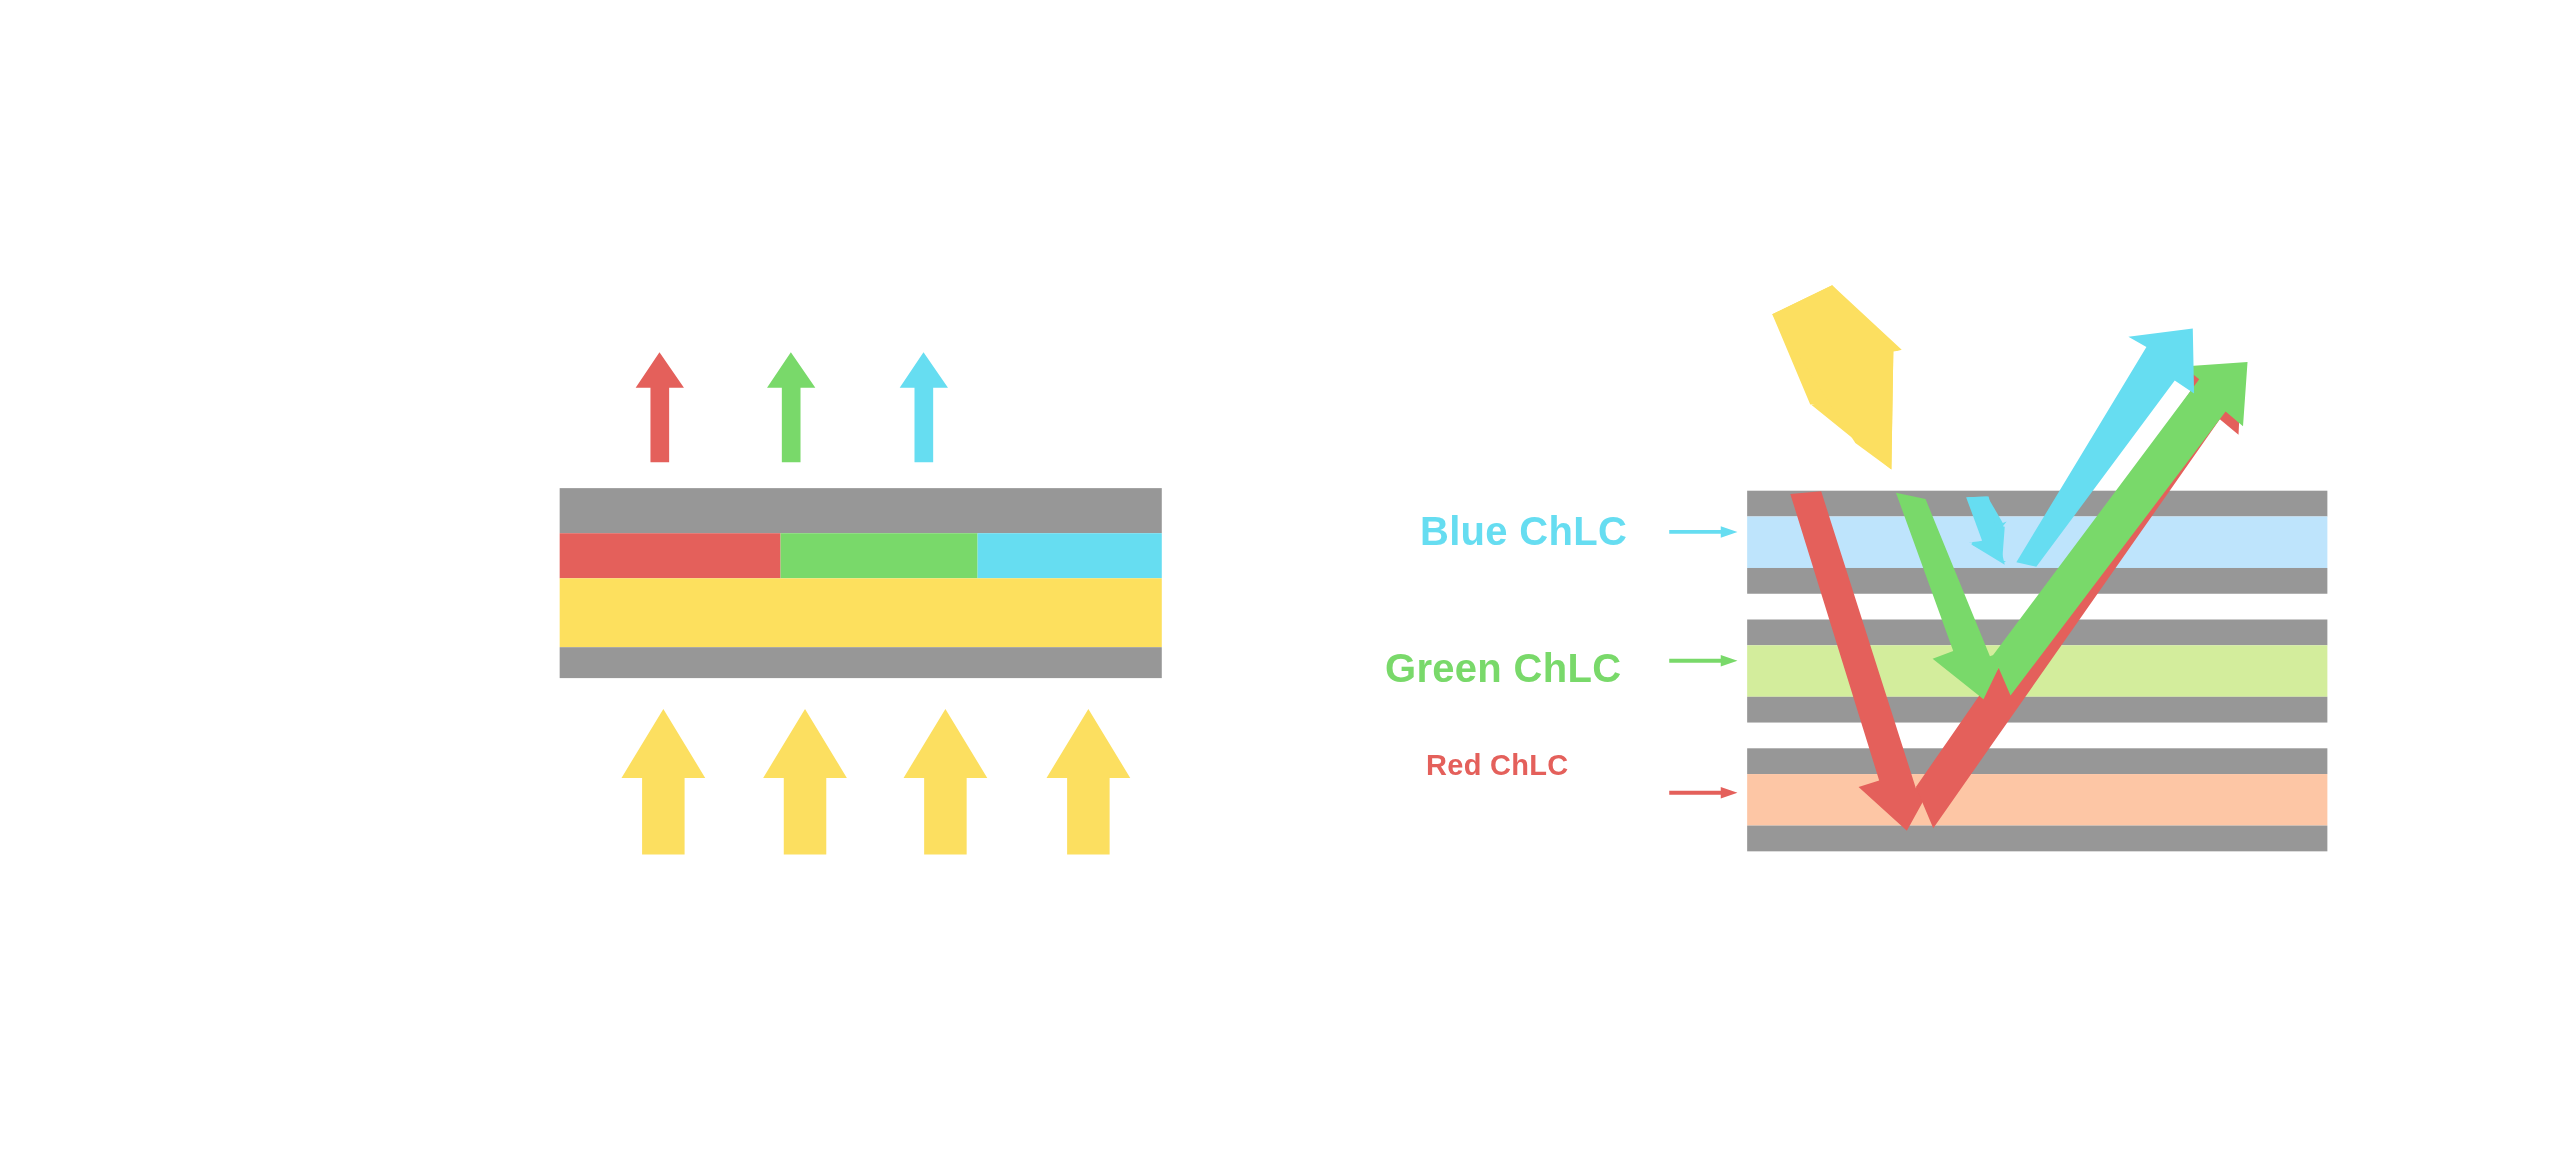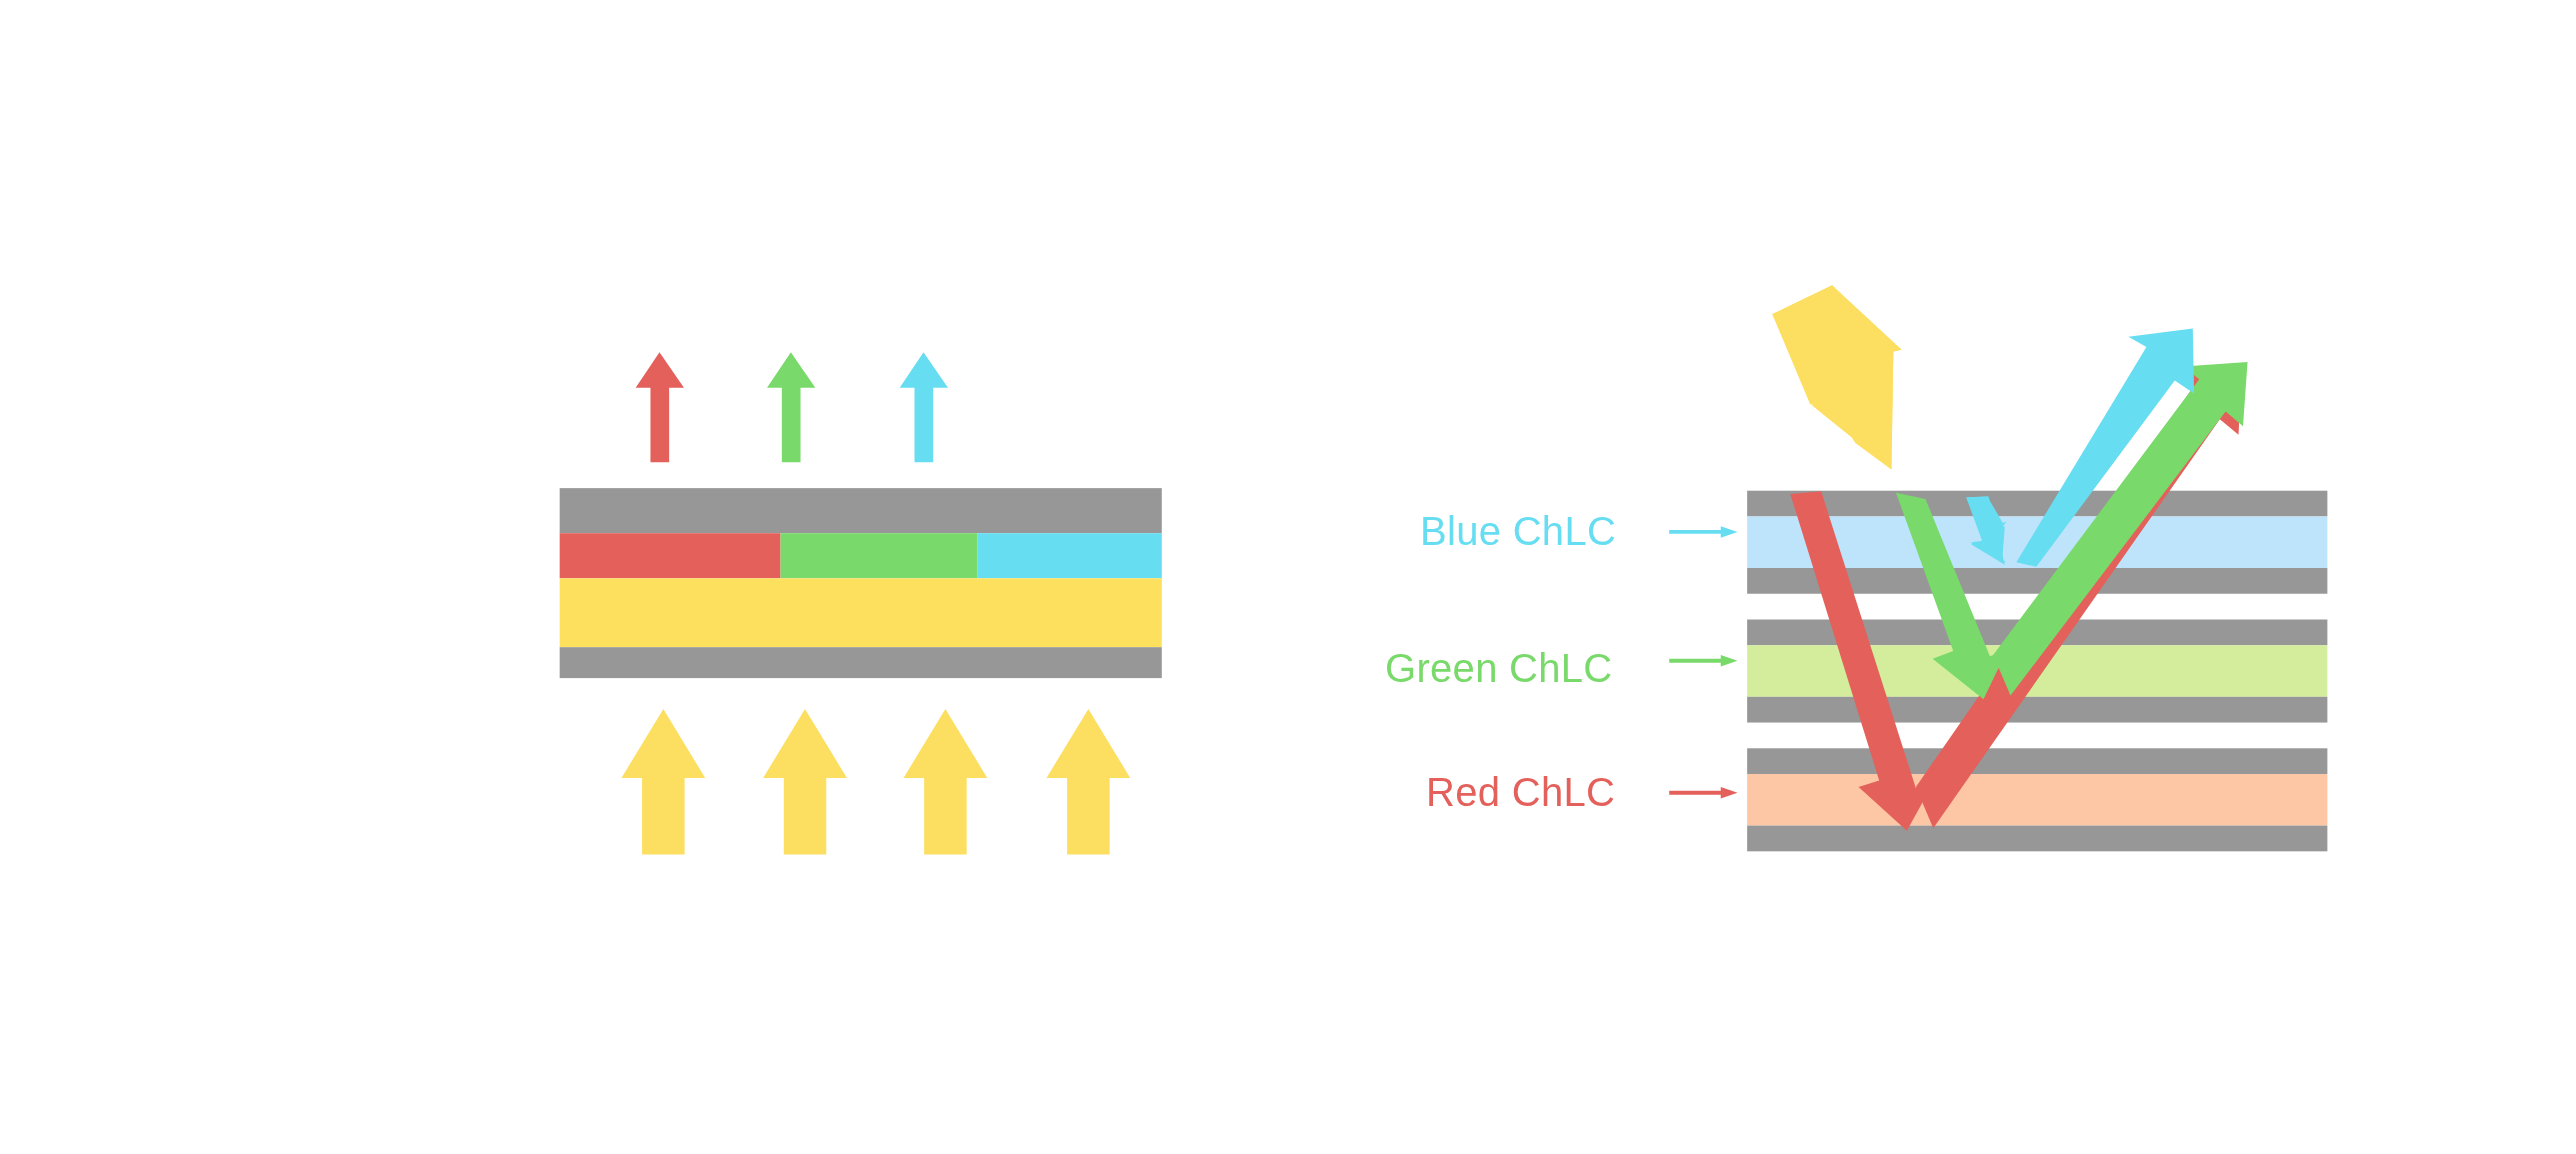--- a/index.html
+++ b/index.html
@@ -23,27 +23,27 @@
   #stage > svg {
     position: absolute;
     left: 0; top: 0;
     width: 2576px;
     height: 1154px;
     display: block;
   }
   .lbl {
     position: absolute;
     white-space: nowrap;
-    font-weight: 400;
+    font-weight: 700;
     letter-spacing: 0.3px;
     text-align: center;
   }
   .lbl-blue  { left: 1420px; top: 509px;  font-size: 40px; color: #66DDF1; }
   .lbl-green { left: 1385px; top: 638px;  font-size: 40px; color: #79D96A; margin-top: 8px; }
-  .lbl-red   { left: 1426px; top: 770px; font-size: 40px; color: #E4605B; }
+  .lbl-red   { left: 1426px; top: 749px; font-size: 29px; color: #E4605B; }
 </style>
 </head>
 <body>
 
 <div id="stage">
 
   <svg viewBox="0 0 4000 1792" xmlns="http://www.w3.org/2000/svg">
 
     <g>
 

